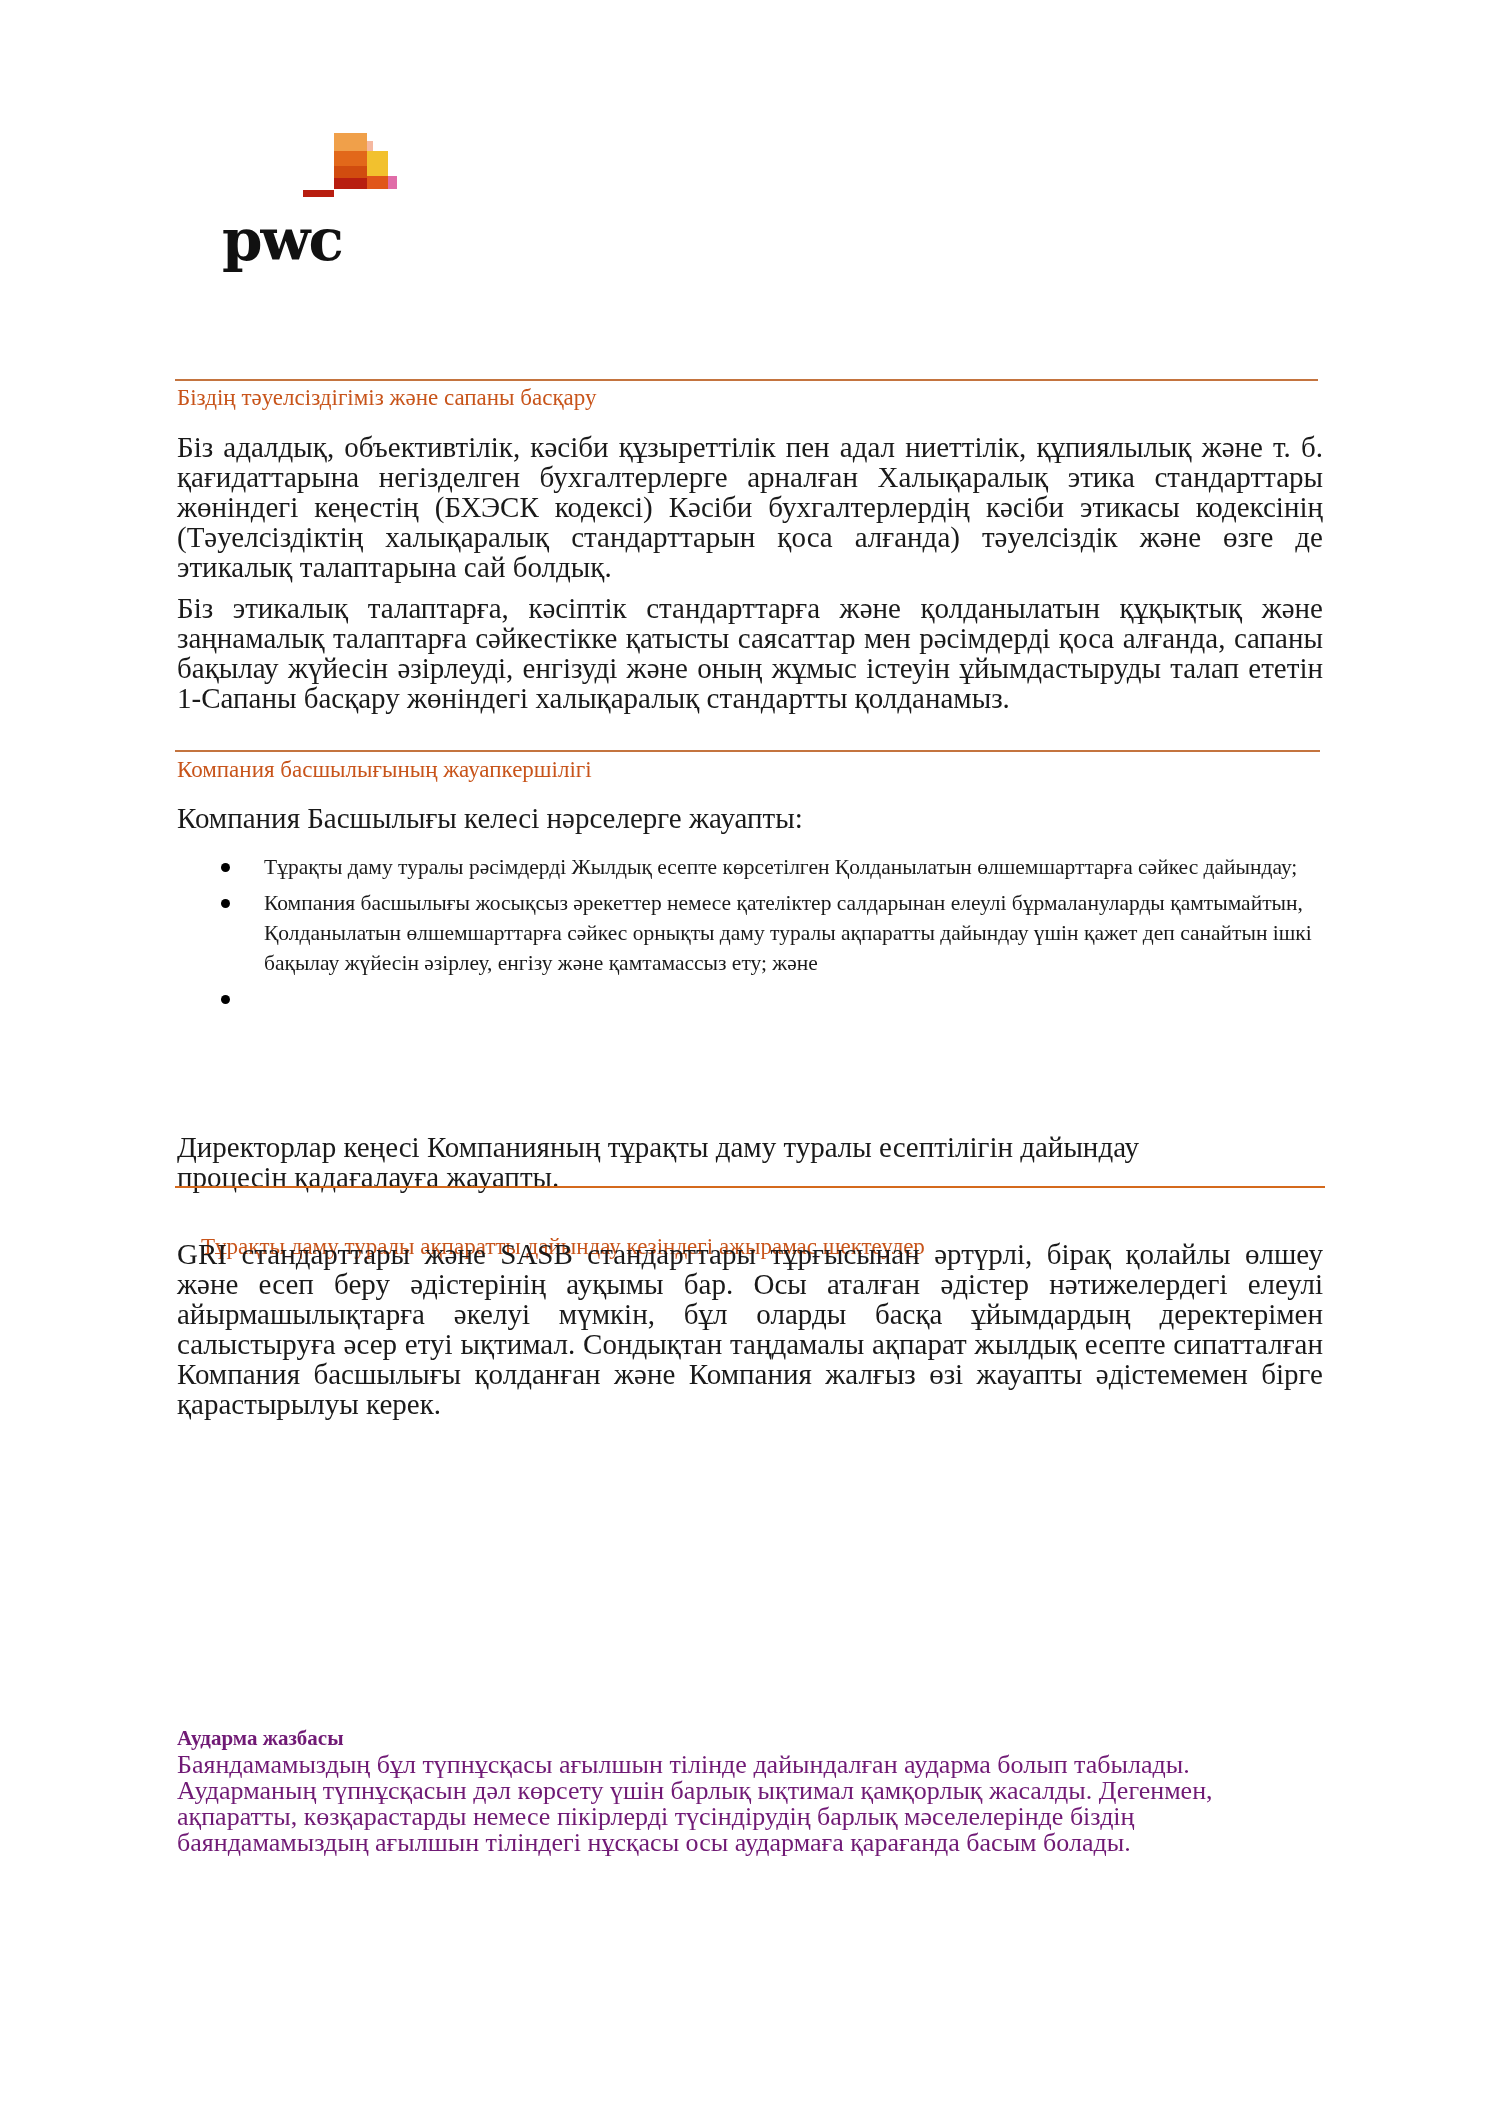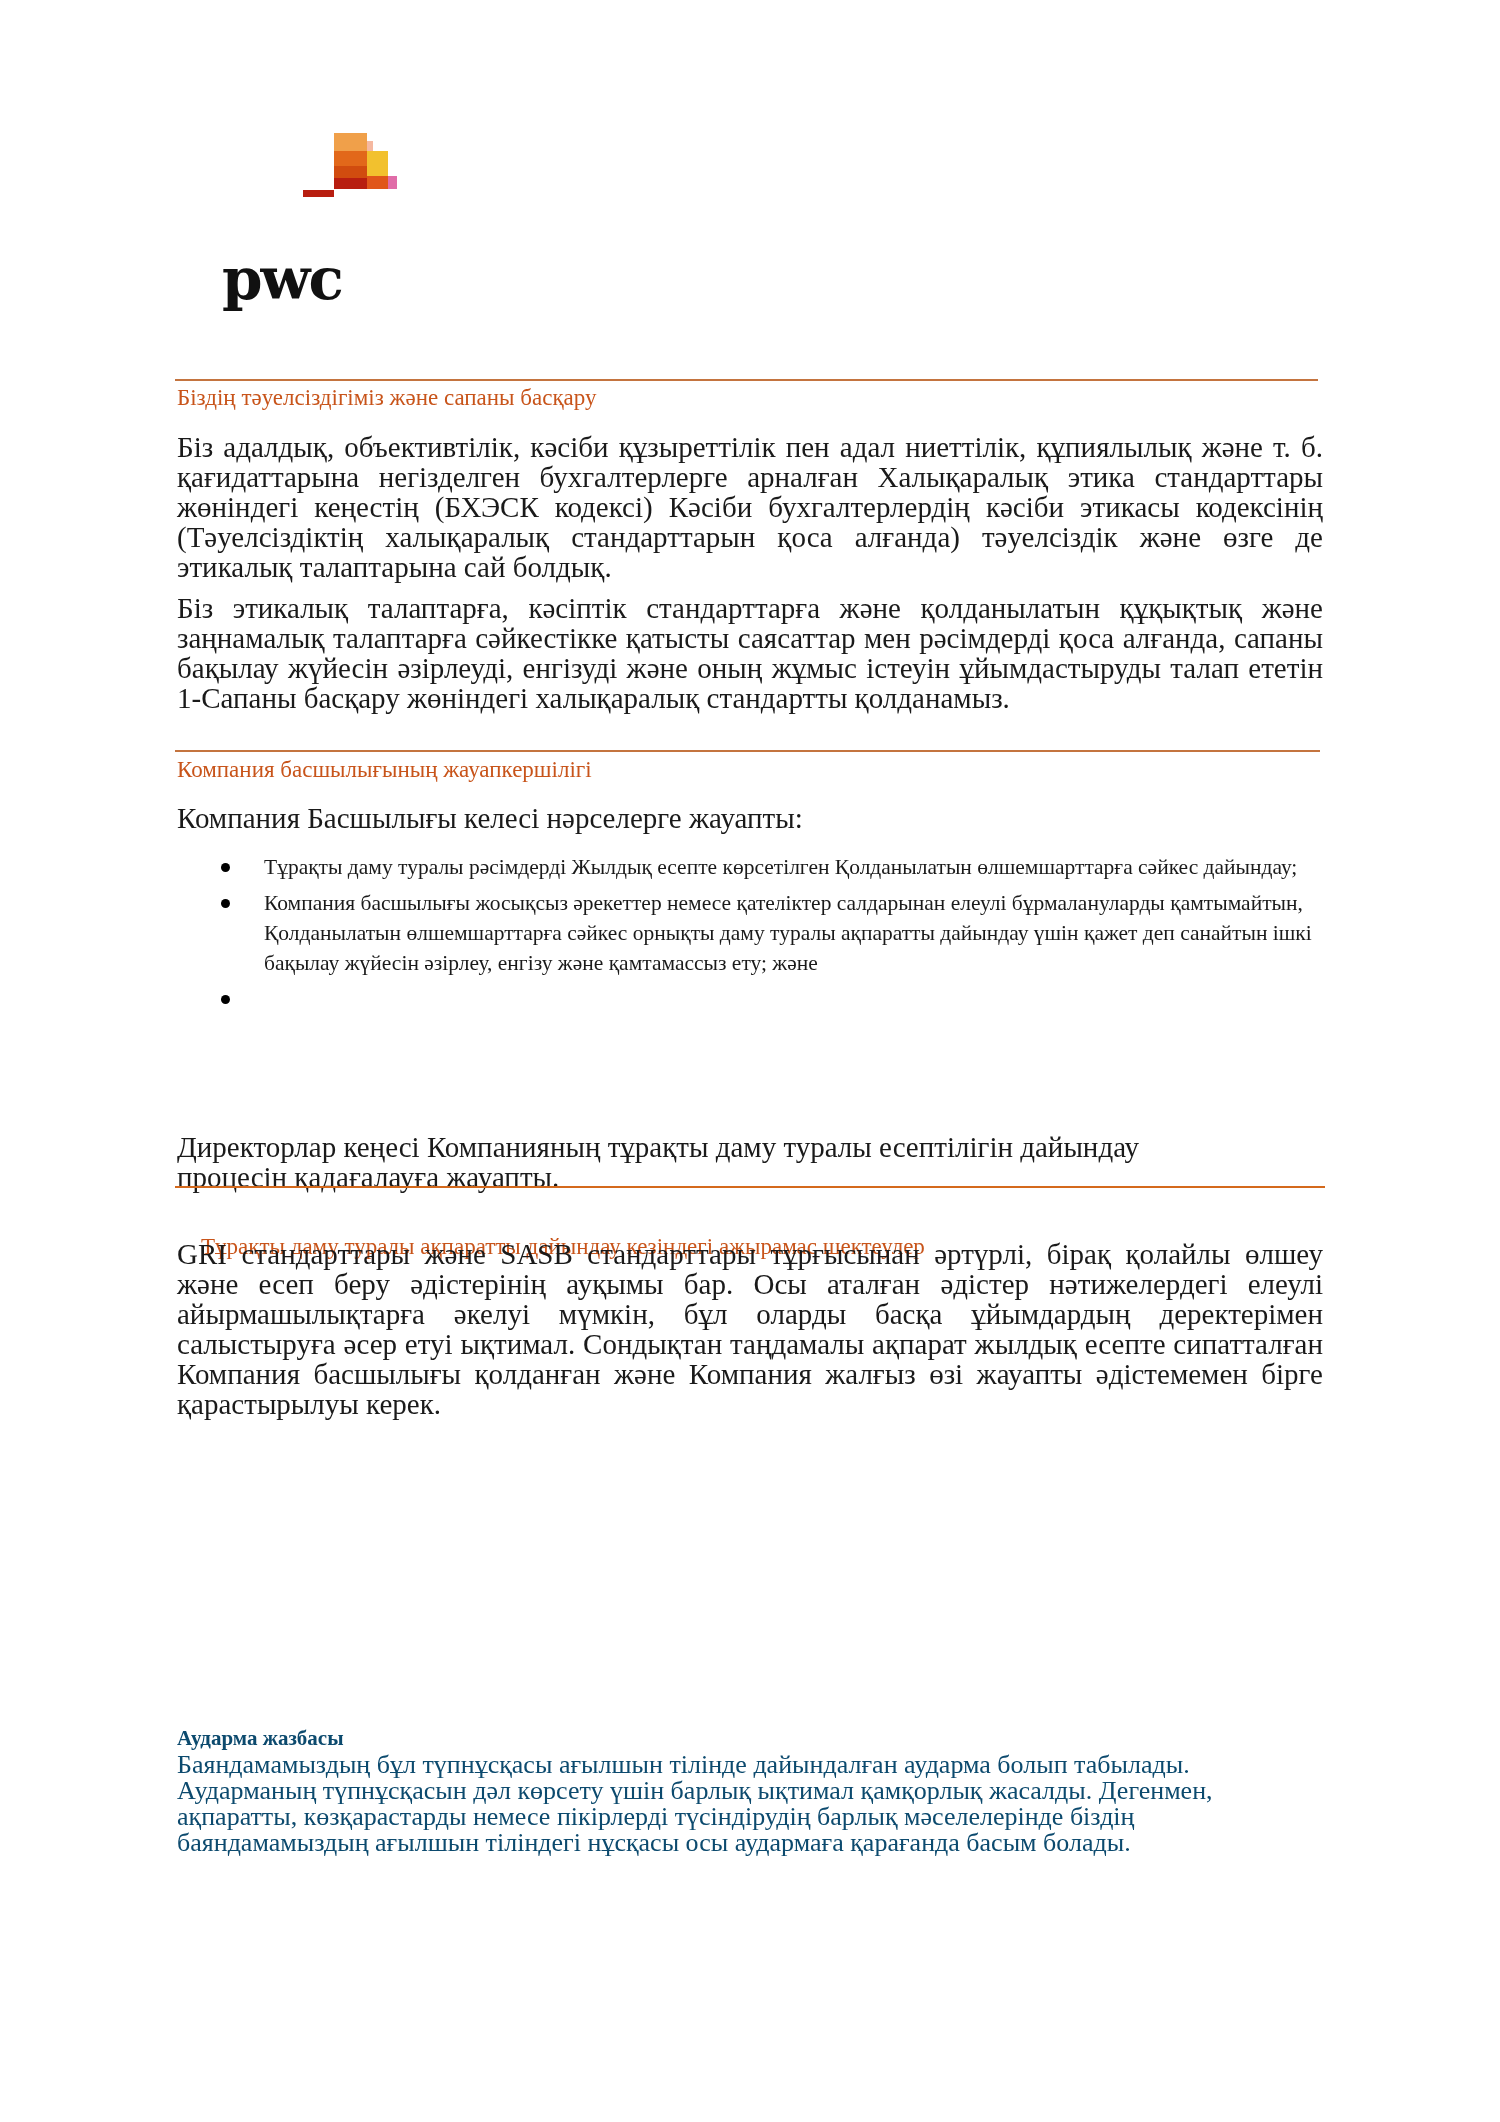--- a/index.html
+++ b/index.html
@@ -1,35 +1,35 @@
 <!DOCTYPE html>
 <html><head>
   <meta charset="utf-8">
   <style>
     html, body { margin: 0; padding: 0; background: #ffffff; }
     body { width: 1500px; height: 2122px; position: relative; overflow: hidden; font-family: "DejaVu Serif", "Liberation Serif", serif; color: #1a1a1a; }
 
     .logo { position: absolute; left: 222px; top: 133px; width: 180px; height: 140px; }
     .logo .blk { position: absolute; }
-    .logo .word { position: absolute; left: 0; top: 78px; font-family: "DejaVu Serif", serif; font-weight: bold; font-size: 58px; letter-spacing: -2px; color: #111; line-height: 1; margin-top: 39px; }
+    .logo .word { position: absolute; left: 0; top: 78px; font-family: "DejaVu Serif", serif; font-weight: bold; font-size: 58px; letter-spacing: -2px; color: #111; line-height: 1; }
 
     .rule { position: absolute; height: 2px; }
     .rule.dotted { background: #c4743f; }
     .rule.solid { background: #d4691c; }
 
     .heading { position: absolute; left: 177px; font-family: "Liberation Serif", serif; font-size: 23px; color: #c8541a; line-height: 1.2; }
 
     .para { position: absolute; left: 177px; width: 1146px; font-family: "Liberation Serif", serif; font-size: 29px; line-height: 30px; text-align: justify; margin: 0; }
     .para.ragged { text-align: left; }
 
     .bullets { position: absolute; left: 177px; width: 1146px; margin: 0; padding: 0; list-style: none; font-family: "Liberation Serif", serif; font-size: 21.5px; line-height: 30px; }
     .bullets li { position: relative; padding-left: 87px; margin-bottom: 6px; }
     .bullets li .dot { position: absolute; left: 44px; top: 11px; width: 9px; height: 9px; border-radius: 50%; background: #000; }
 
-    .note { position: absolute; left: 177px; width: 1140px; font-family: "Liberation Serif", serif; color: #0c4a6e; }
+    .note { position: absolute; left: 177px; width: 1140px; font-family: "Liberation Serif", serif; color: #701a75; }
     .note .title { font-weight: bold; font-size: 21px; line-height: 28px; }
     .note .body { font-size: 26px; line-height: 26px; }
   </style>
 </head>
 <body>
 
 <div class="logo">
   <div class="blk" style="left:112px; top:0; width:33px; height:18px; background:#f0a04a;"></div>
   <div class="blk" style="left:145px; top:8px; width:6px; height:12px; background:#f5b8a0;"></div>
   <div class="blk" style="left:112px; top:18px; width:33px; height:15px; background:#e2681a;"></div>

